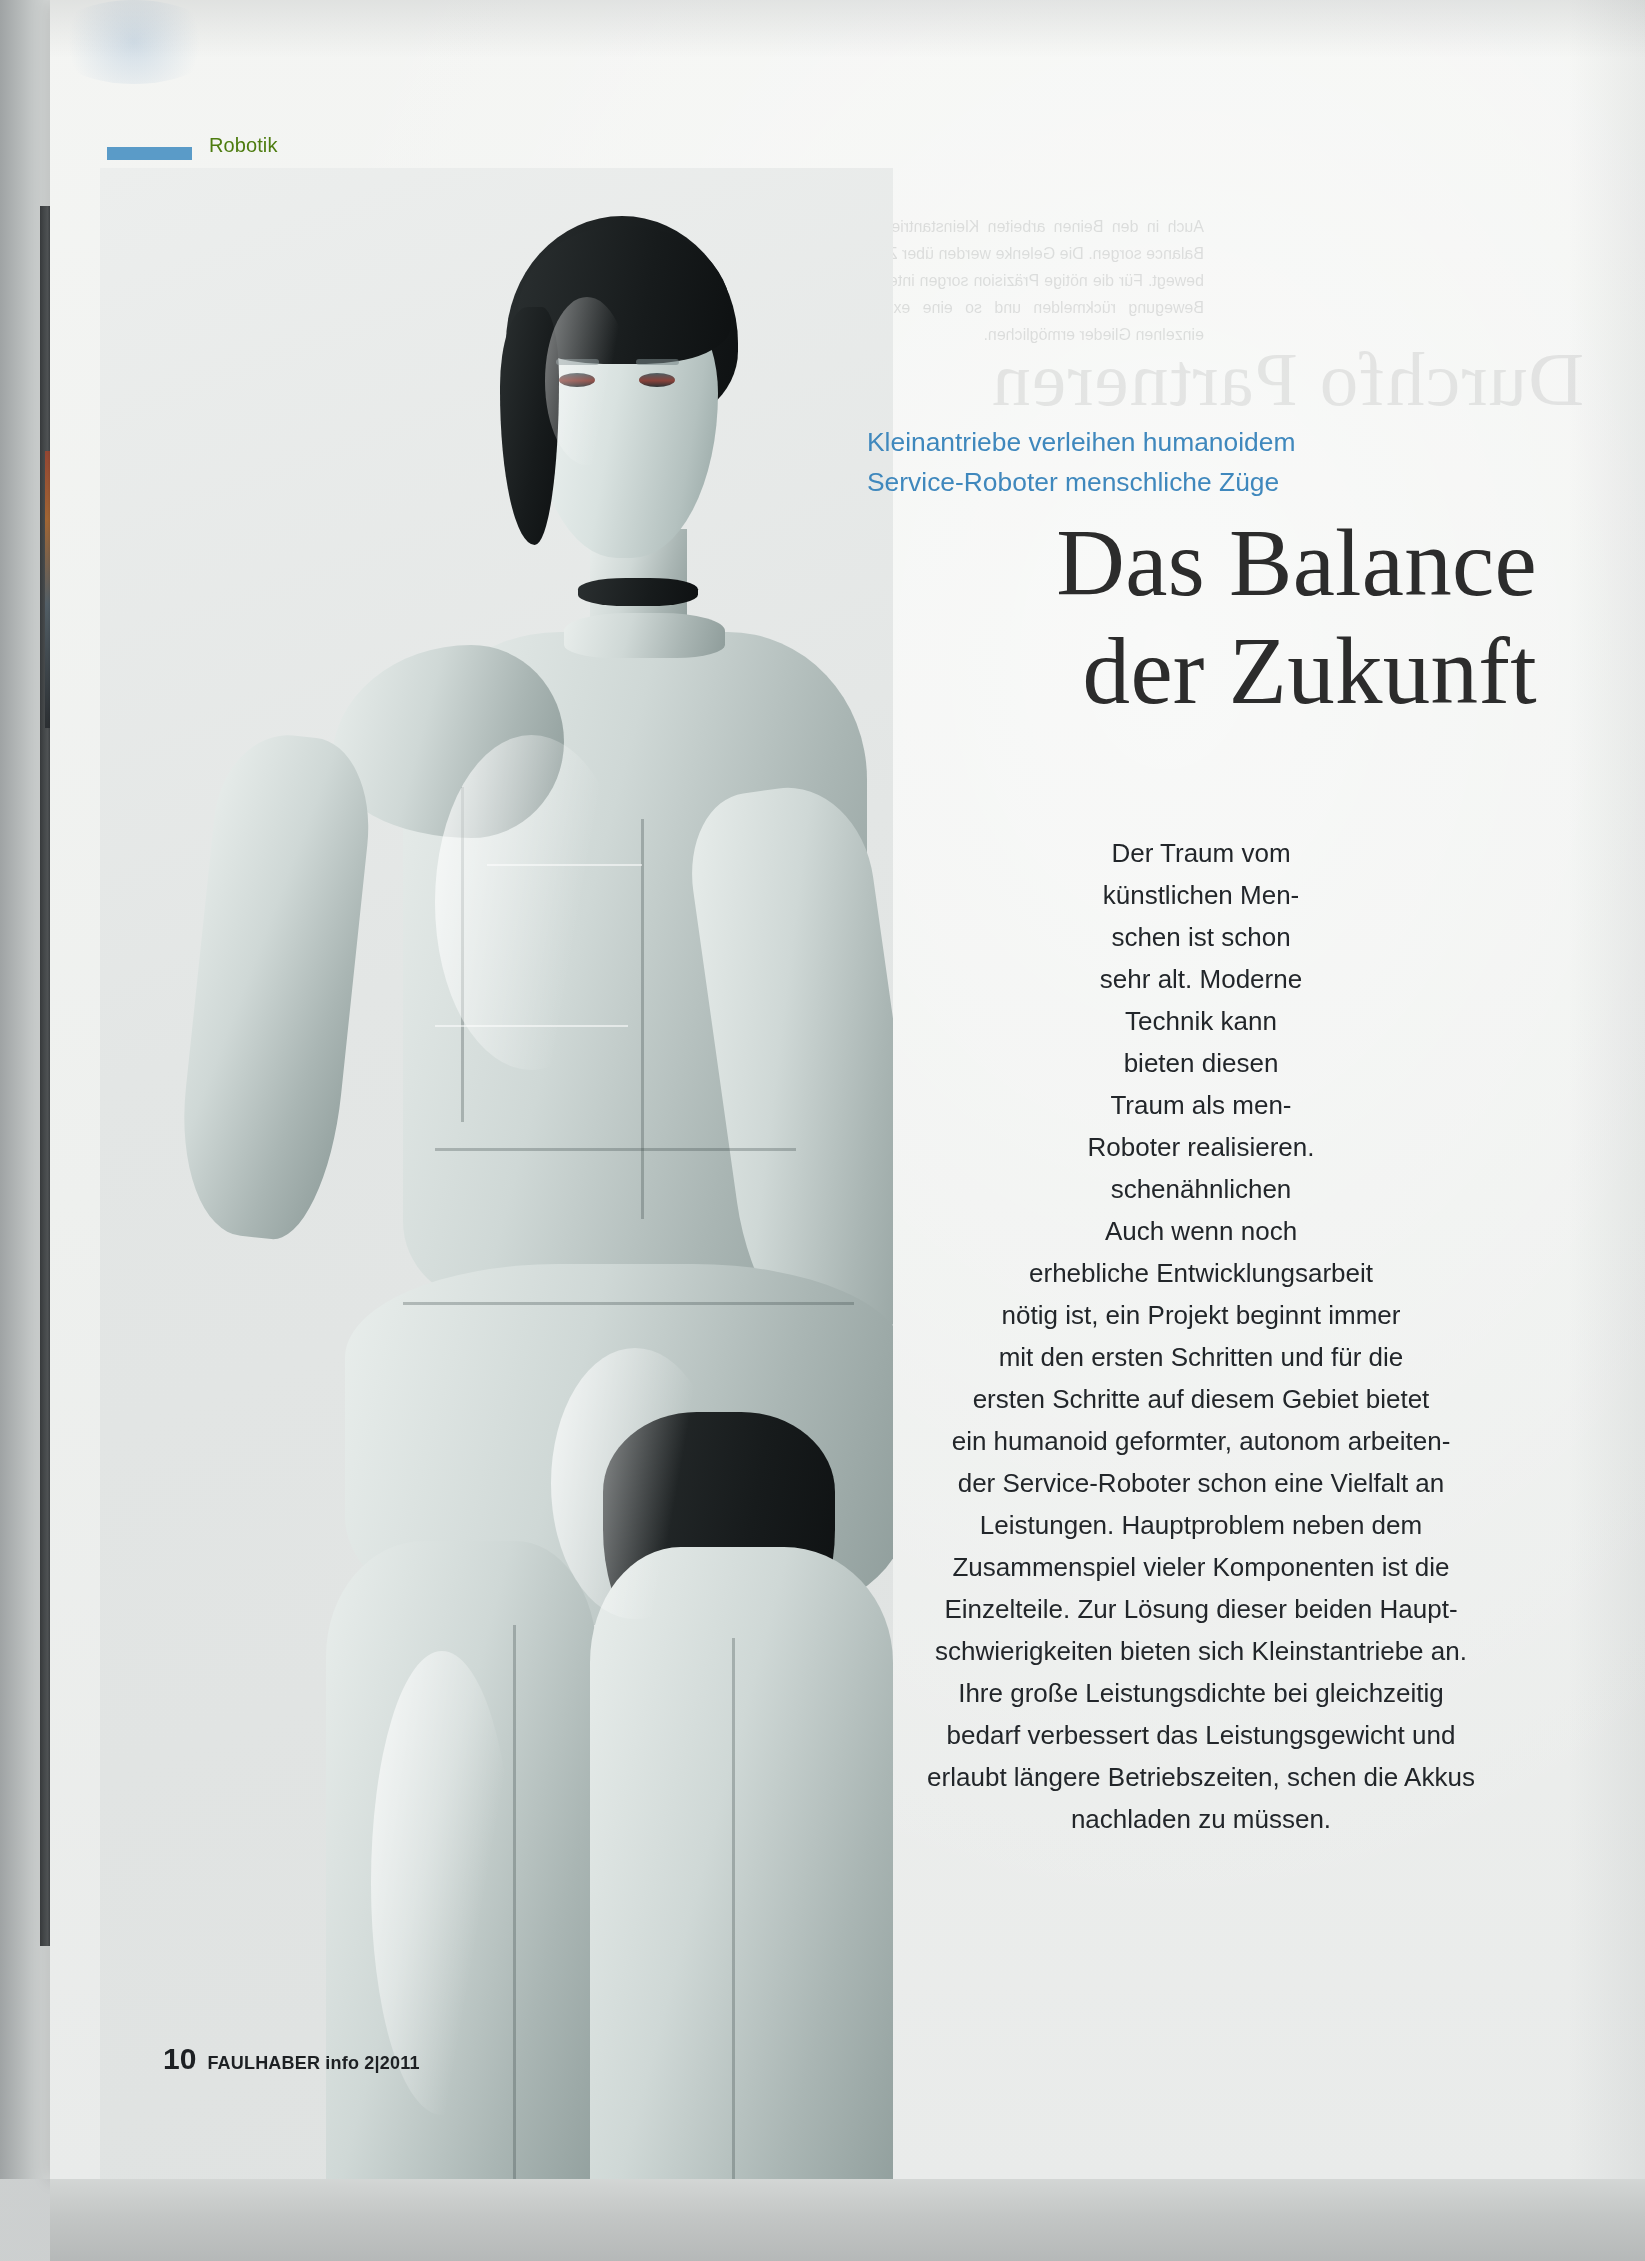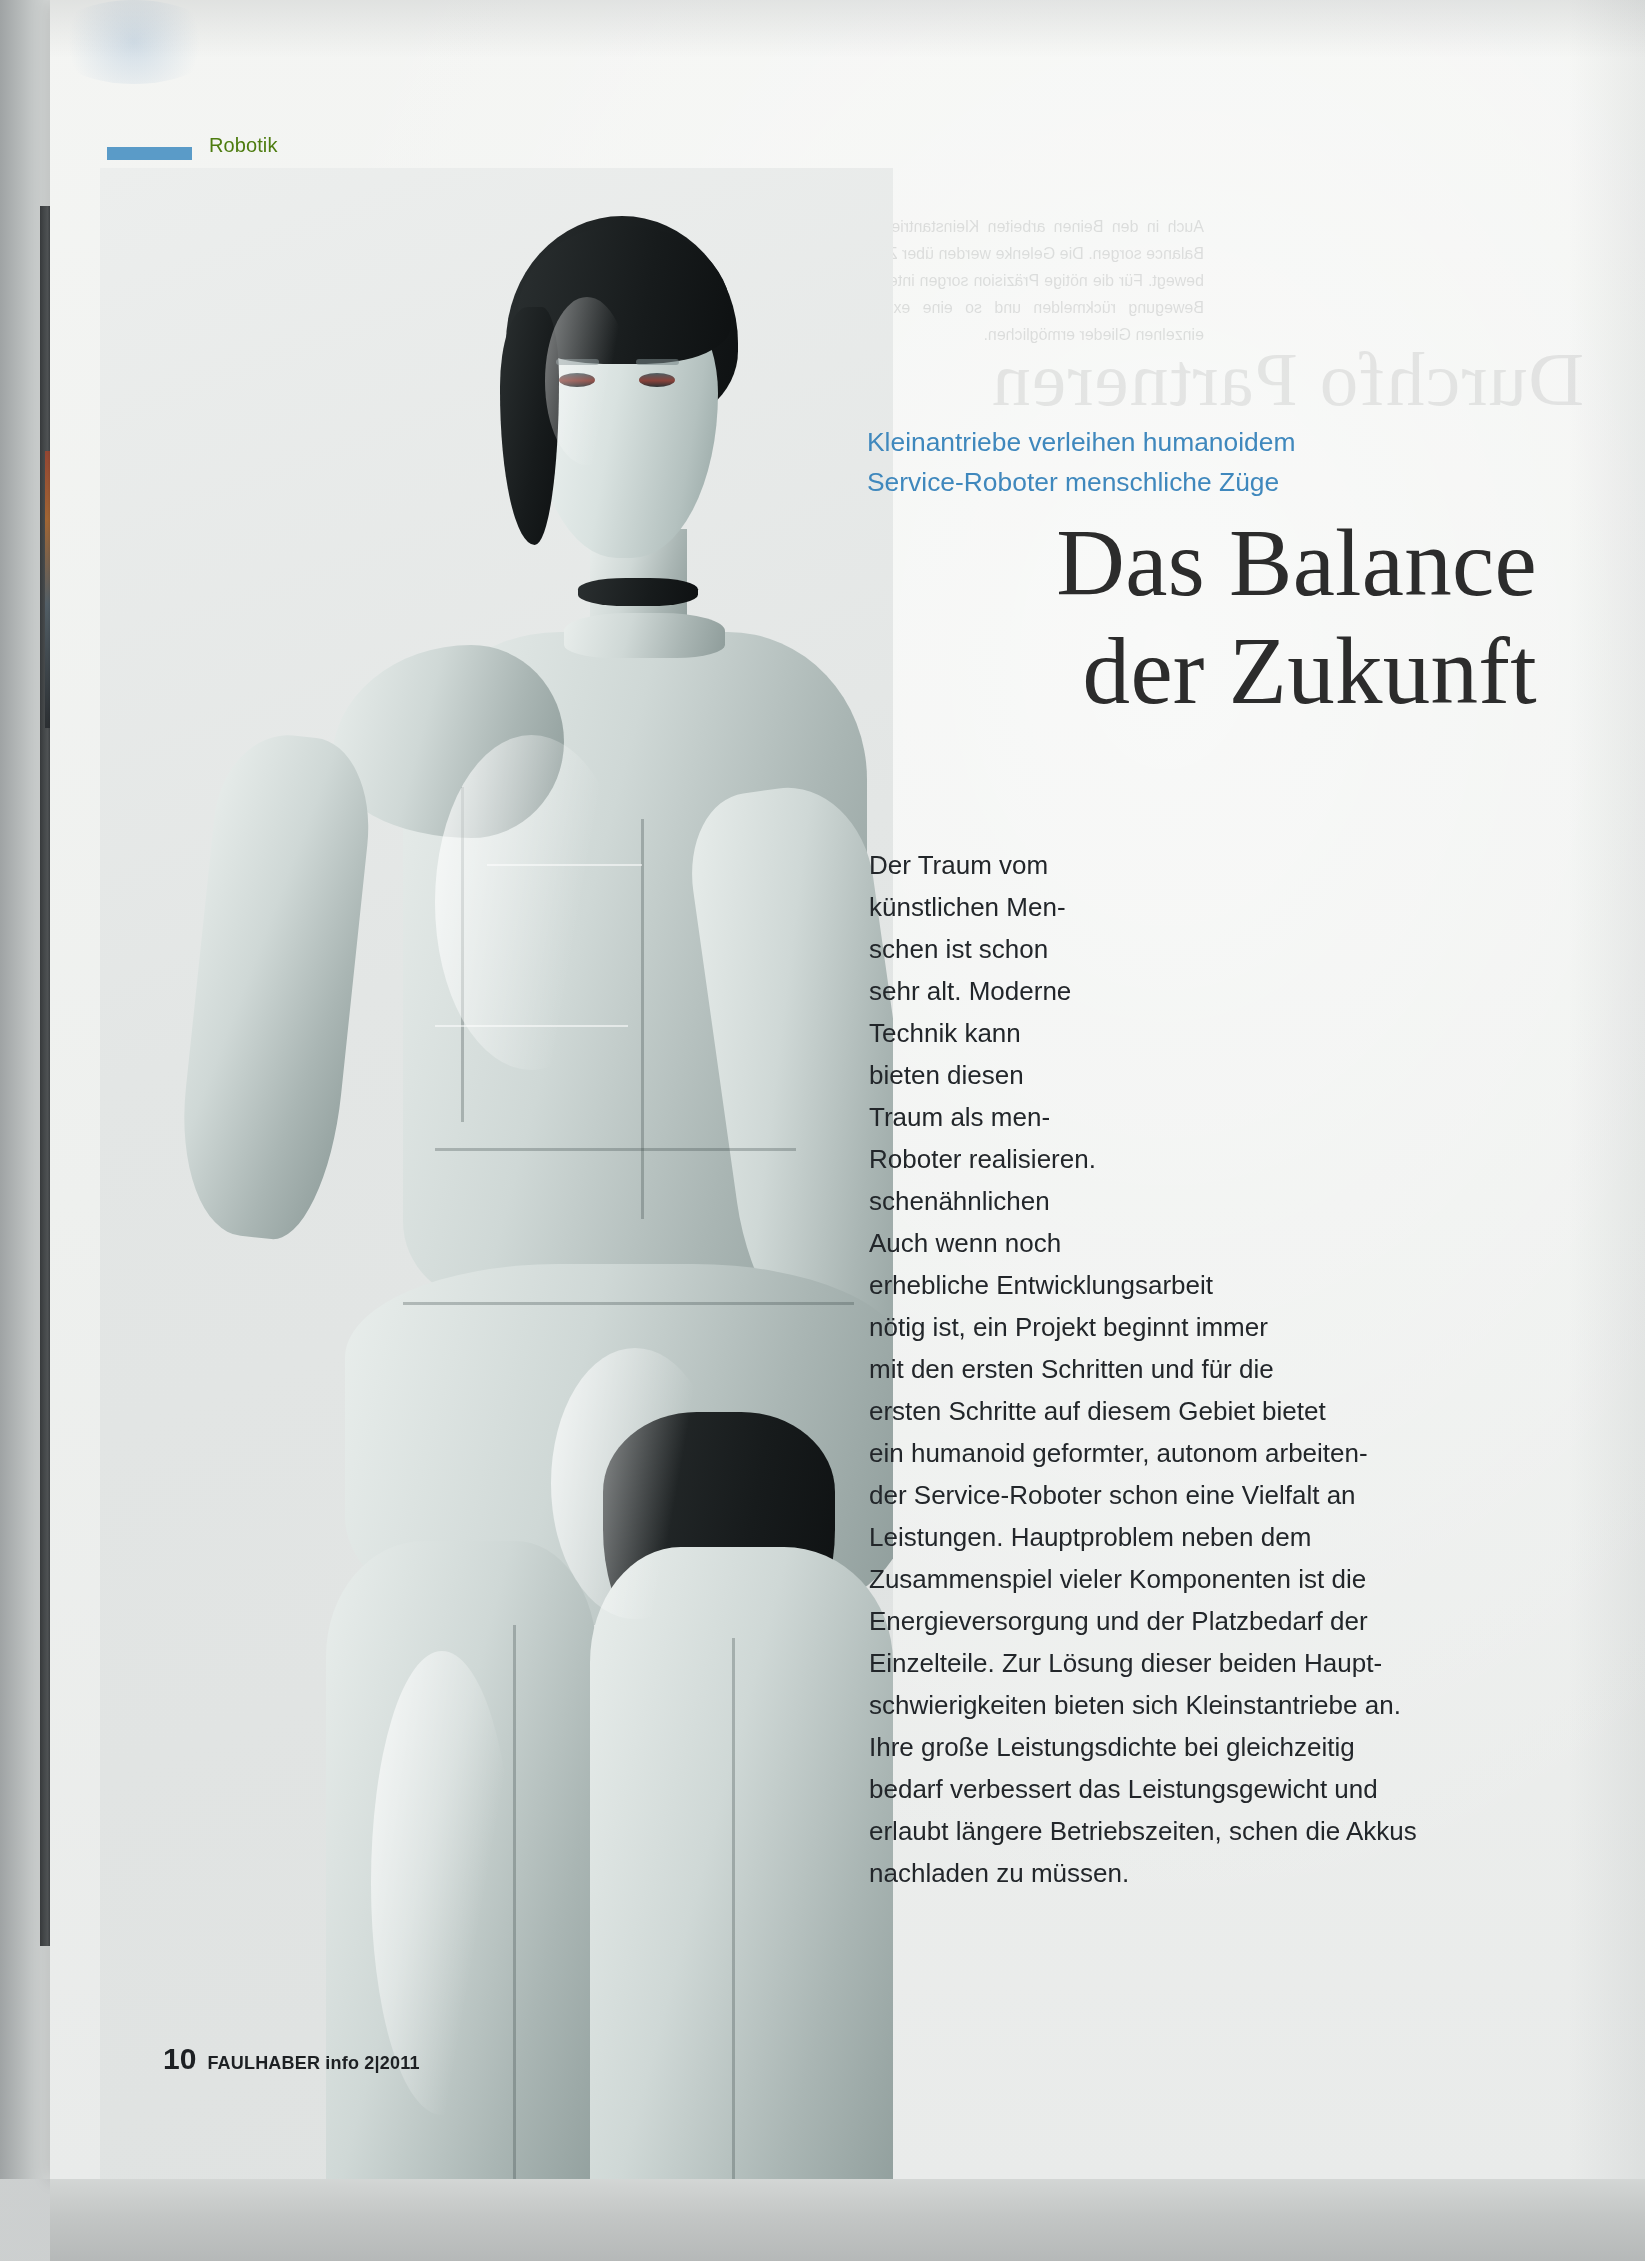--- a/index.html
+++ b/index.html
@@ -277,22 +277,21 @@
 
   
   .intro {
     position: absolute;
     left: 819px;
     top: 832px;
     width: 664px;
     font-size: 26px;
     line-height: 42px;
     color: #22262a;
-    text-align: left;
-    margin-top: 12px;
+    text-align: center;
   }
   .intro .ln {
     display: block;
     white-space: nowrap;
   }
 
   
   .folio {
     position: absolute;
     left: 113px;
@@ -405,21 +404,20 @@
         <span class="ln">schenähnlichen</span>
         <span class="ln">Auch wenn noch</span>
         <span class="ln">erhebliche Entwicklungsarbeit</span>
         <span class="ln">nötig ist, ein Projekt beginnt immer</span>
         <span class="ln">mit den ersten Schritten und für die</span>
         <span class="ln">ersten Schritte auf diesem Gebiet bietet</span>
         <span class="ln">ein humanoid geformter, autonom arbeiten-</span>
         <span class="ln">der Service-Roboter schon eine Vielfalt an</span>
         <span class="ln">Leistungen. Hauptproblem neben dem</span>
         <span class="ln">Zusammenspiel vieler Komponenten ist die</span>
-        <span class="ln">Energieversorgung und der Platzbedarf der</span>
         <span class="ln">Einzelteile. Zur Lösung dieser beiden Haupt-</span>
         <span class="ln">schwierigkeiten bieten sich Kleinstantriebe an.</span>
         <span class="ln">Ihre große Leistungsdichte bei gleichzeitig</span>
         <span class="ln">bedarf verbessert das Leistungsgewicht und</span>
         <span class="ln">erlaubt längere Betriebszeiten, schen die Akkus</span>
         <span class="ln">nachladen zu müssen.</span>
       </div>
 
     <div class="folio">
       <span class="folio-num">10</span>

